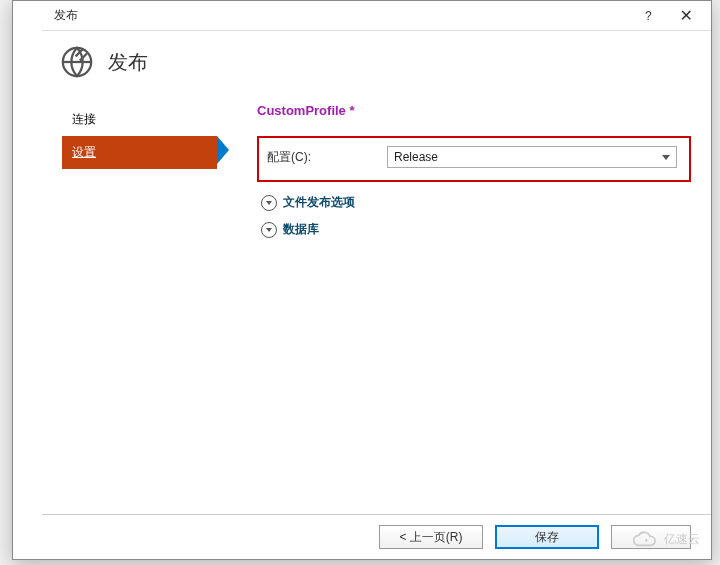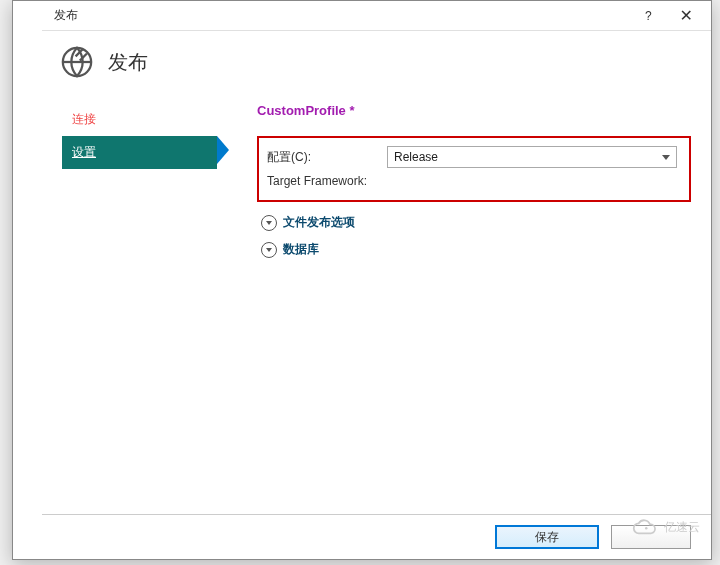--- a/index.html
+++ b/index.html
@@ -13,30 +13,30 @@
     .titlebar { height: 30px; display: flex; align-items: center; padding: 0 8px; border-bottom: 1px solid #e0e0e0; }
     .titlebar-title { flex: 1; font-size: 12px; color: #333; padding-left: 4px; }
     .titlebar-controls { display: flex; align-items: center; gap: 12px; }
     .titlebar-help { font-size: 12px; color: #333; cursor: pointer; padding: 4px 6px; }
     .titlebar-close { font-size: 16px; color: #333; cursor: pointer; padding: 4px 10px; }
     .header { display: flex; align-items: center; gap: 14px; padding: 14px 18px 18px 18px; }
     .globe-icon { width: 34px; height: 34px; color: #555; }
     .header-title { font-size: 20px; color: #333; }
     .body { flex: 1; display: flex; padding: 0 20px 0 20px; }
     .sidebar { width: 155px; padding-top: 6px; }
-    .side-item { font-size: 12px; color: #ef4444; padding: 8px 16px 8px 10px; cursor: pointer; position: relative; }
-    .side-item.active { background: #0f766e; color: #fff; text-decoration: underline; }
+    .side-item { font-size: 12px; color: #000000; padding: 8px 16px 8px 10px; cursor: pointer; position: relative; }
+    .side-item.active { background: #c2410c; color: #fff; text-decoration: underline; }
     .side-item.active::after {
       content: ""; position: absolute; right: -12px; top: 0;
       border-top: 14px solid transparent; border-bottom: 14px solid transparent; border-left: 12px solid #007acc;
     }
     .main { flex: 1; padding-left: 40px; padding-top: 6px; }
     .profile-name { font-size: 13px; font-weight: bold; color: #a21caf; margin-bottom: 18px; }
     .highlight-box { border: 2px solid #cc0000; padding: 8px 12px 12px 8px; margin-bottom: 12px; }
-    .form-row { display: flex; align-items: center; margin-bottom: 6px; }
+    .form-row { display: flex; align-items: center; margin-bottom: 0; }
     .form-row:last-child { margin-bottom: 0; }
     .form-label { width: 120px; font-size: 12px; color: #333; }
     .form-select {
       flex: 1; height: 22px; border: 1px solid #aaa; font-size: 12px; color: #222;
       padding: 0 18px 0 6px; background: #fff; position: relative;
       display: flex; align-items: center; cursor: pointer; text-align: center;
     }
     .form-select::after {
       content: ""; position: absolute; right: 6px; top: 50%; transform: translateY(-40%);
       border-left: 4px solid transparent; border-right: 4px solid transparent; border-top: 5px solid #555;
@@ -45,21 +45,21 @@
     .chev-circle {
       width: 16px; height: 16px; border: 1.5px solid #555; border-radius: 50%; display: flex; align-items: center; justify-content: center;
     }
     .chev-circle::after {
       content: ""; width: 0; height: 0; border-left: 3px solid transparent; border-right: 3px solid transparent; border-top: 4px solid #555;
     }
     .footer { border-top: 1px solid #ccc; padding: 10px 20px; display: flex; justify-content: flex-end; gap: 12px; }
     .btn { min-width: 104px; height: 24px; border: 1px solid #999; background: linear-gradient(#fff,#f0f0f0); font-size: 12px; color: #333; cursor: pointer; display: flex; align-items: center; justify-content: center; }
     .btn-primary { border: 2px solid #0078d7; background: linear-gradient(#eaf4fd,#d6eefc); }
     .btn-cut { min-width: 80px; }
-    .watermark { position: absolute; right: 10px; bottom: 20px; width: 90px; height: 36px; display:flex; align-items:center; justify-content:center; color:#ccc; font-size:12px; gap:4px;}
+    .watermark { position: absolute; right: 10px; bottom: 8px; width: 90px; height: 36px; display:flex; align-items:center; justify-content:center; color:#ccc; font-size:12px; gap:4px;}
     .watermark svg { width: 30px; height: 24px; color:#ccc;}
   </style>
 </head>
 <body>
 
 <div class="dialog">
   <div class="titlebar">
     <div class="titlebar-title">发布</div>
     <div class="titlebar-controls">
       <span class="titlebar-help">?</span>
@@ -88,36 +88,36 @@
       <div class="profile-name">CustomProfile *</div>
 
       <div class="highlight-box">
         <div class="form-row">
           <div class="form-label">配置(C):</div>
           <div class="form-select">
             <span>Release</span>
           </div>
         </div>
         <div class="form-row">
-          <div class="form-label">Target Framework:</div>
         </div>
       </div>
 
       <div class="expand-row">
         <span class="chev-circle"></span>
         <span>文件发布选项</span>
       </div>
       <div class="expand-row">
         <span class="chev-circle"></span>
         <span>数据库</span>
       </div>
     </div>
   </div>
 
   <div class="footer">
+    <button class="btn">&lt; 上一页(R)</button>
     <button class="btn btn-primary">保存</button>
     <button class="btn btn-cut"></button>
   </div>
 </div>
 
 <div class="watermark">
   <svg viewBox="0 0 24 16" fill="none" stroke="currentColor" stroke-width="1.4">
     <path d="M7 13a4 4 0 010-8 5 5 0 019 1 3.5 3.5 0 011 7H7z"></path>
     <circle cx="13" cy="9" r="1" fill="currentColor" stroke="none"></circle>
   </svg>

